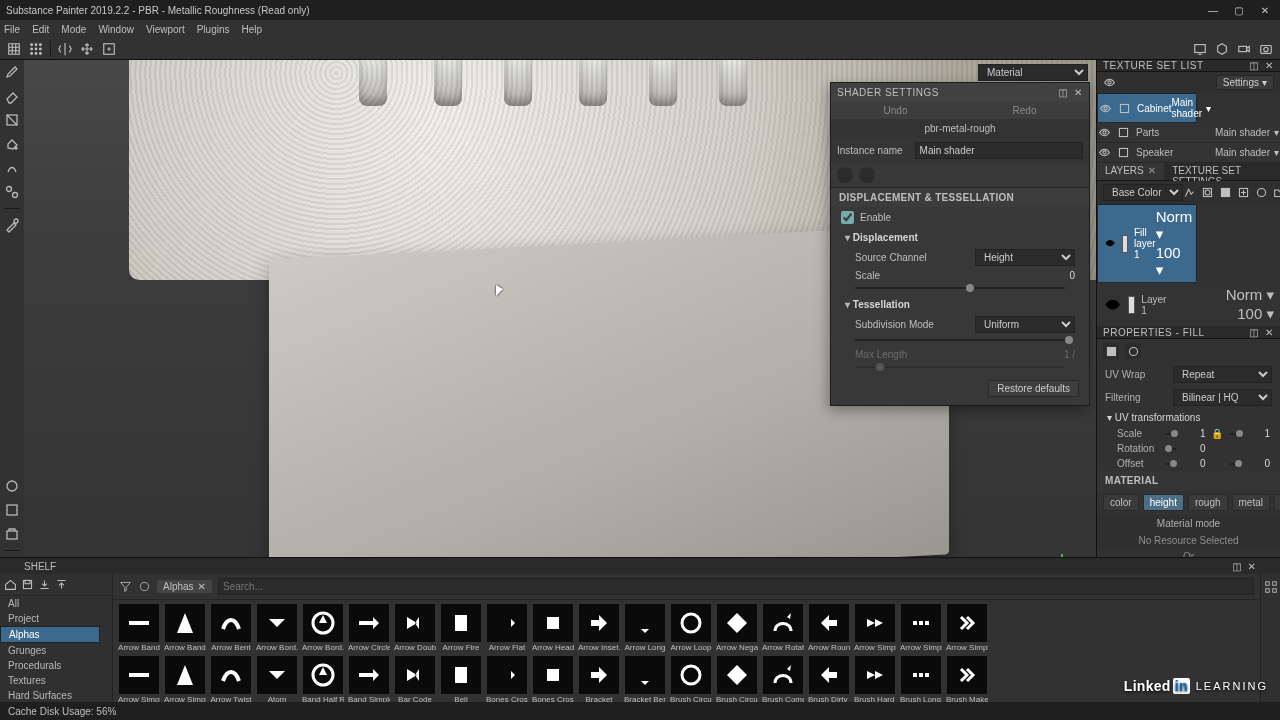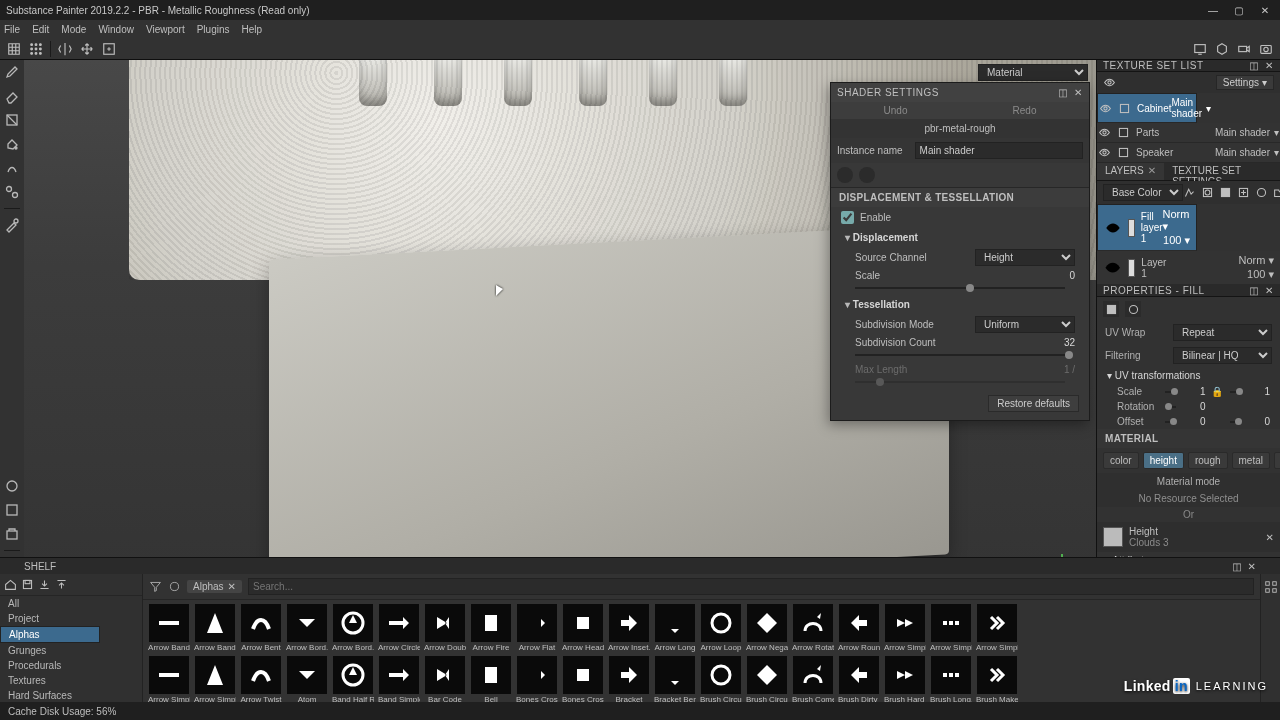--- a/index.html
+++ b/index.html
@@ -64,21 +64,21 @@
 .tabs .tab.active{ background:#353535; }
 .tabs .tab .x{ margin-left:4px; color:#999; }
 .layers-tools{ display:flex; align-items:center; justify-content:space-between; padding:3px 6px; background:#2f2f2f; }
 .layers-tools select{ background:#2b2b2b; border:1px solid #222; color:#ccc; font-size:10px; padding:1px 4px; }
 .layers-tools .icons{ display:flex; gap:5px; }
 .layers-tools .icons svg, .panelhead .icons svg, .tx-top svg, .tx-item svg, .shelf-tools svg, .prop-icons svg{ width:13px;height:13px;stroke:#bfbfbf;fill:none;stroke-width:1.3;}
 .layer-row{ display:flex; align-items:center; justify-content:space-between; padding:3px 6px; background:#333; border-bottom:1px solid #2a2a2a; }
 .layer-row.sel{ background:#3c6a8e; color:#fff; }
 .layer-row .l{ display:flex; align-items:center; gap:6px; }
 .layer-row .thumb{ width:18px; height:18px; background:#ddd; border:1px solid #555; }
-.layer-row .opac{ display:flex; flex-direction:column; align-items:flex-end; font-size:11px; gap:1px; }
+.layer-row .opac{ display:flex; flex-direction:column; align-items:flex-end; font-size:15px; gap:1px; }
 .prop-icons{ display:flex; gap:6px; padding:4px 6px; }
 .prop-icons span{ width:16px;height:16px; background:#2b2b2b; display:flex;align-items:center;justify-content:center; }
 .prow{ display:flex; align-items:center; padding:3px 8px; gap:8px; }
 .prow label{ width:60px; color:#b0b0b0;}
 .prow select,.prow input{ flex:1; background:#2b2b2b; border:1px solid #222; color:#ccc; font-size:10px; padding:1px 4px; }
 .psubh{ padding:3px 10px; color:#d6d6d6; }
 .psubh::before{ content:"▾ "; }
 .dualslider{ display:flex; align-items:center; padding:2px 10px 2px 20px; gap:6px; }
 .dualslider .lbl{ width:42px; color:#b0b0b0;}
 .mini-sl{ flex:1; height:2px; background:#222; position:relative; }
@@ -93,21 +93,21 @@
 .mat-none{ text-align:center; padding:3px 0; background:#2f2f2f; color:#8f8f8f; font-size:10px;}
 .or{ text-align:center; padding:2px 0; color:#888; }
 .resrow{ display:flex; align-items:center; padding:4px 6px; background:#2e2e2e; gap:6px; }
 .resrow .rthumb{ width:20px;height:20px;background:#bbb; border:1px solid #555;}
 .resrow .rinfo{ flex:1; display:flex; flex-direction:column; }
 .param-row{ display:flex; align-items:center; justify-content:space-between; padding:2px 8px 2px 18px; }
 .param-row .pv{ background:#2b2b2b; padding:1px 6px; border:1px solid #222; min-width:50px; text-align:right; font-size:10px; }
 .shelf { position:absolute; left:0; right:0; bottom:18px; height:145px; background:#323232; border-top:1px solid #111; display:flex; flex-direction:column; }
 .shelf-head{ display:flex; align-items:center; justify-content:space-between; padding:2px 24px; background:#2a2a2a; height:16px; }
 .shelf-body{ flex:1; display:flex; overflow:hidden;}
-.shelf-left{ width:143px; background:#303030; display:flex; flex-direction:column; border-right:1px solid #222; }
+.shelf-left{ width:113px; background:#303030; display:flex; flex-direction:column; border-right:1px solid #222; }
 .shelf-tools{ display:flex; align-items:center; gap:4px; padding:4px 4px; border-bottom:1px solid #252525; }
 .shelf-left .cat{ padding:2px 8px; color:#b8b8b8; }
 .shelf-left .cat.sel{ background:#3c6a8e; color:#fff; }
 .shelf-mid{ flex:1; display:flex; flex-direction:column; }
 .shelf-filter{ display:flex; align-items:center; gap:6px; padding:4px 6px; border-bottom:1px solid #252525; }
 .shelf-filter .tag{ background:#444; padding:1px 6px; display:flex; align-items:center; gap:4px; border-radius:2px; }
 .shelf-filter input{ flex:1; background:#2b2b2b; border:1px solid #222; color:#ccc; padding:2px 4px; font-size:10px;}
 .grid{ flex:1; overflow:hidden; padding:4px; display:grid; grid-template-columns: repeat(19, 44px); grid-auto-rows: 50px; gap:2px; align-content:start; }
 .alpha{ display:flex; flex-direction:column; align-items:center; gap:1px; }
 .alpha .thumb{ width:40px; height:38px; background:#0a0a0a; display:flex; align-items:center; justify-content:center; }
@@ -309,24 +309,20 @@
           <span class="val">0</span>
         </div>
         <div class="slider">
             <div class="thumb" style="left:53%"></div>
           </div>
 
         <div class="subh">Tessellation</div>
         <div class="row">
           <span>Subdivision Mode</span>
           <select class="sel"><option>Uniform</option></select>
-        </div>
-        <div class="row">
-          <span>Subdivision Count</span>
-          <span class="val">32</span>
         </div>
         <div class="slider">
             <div class="thumb" style="left:100%"></div>
           </div>
         <div class="row" style="color:#6c6c6c">
           <span>Max Length</span>
           <span>1 /</span>
         </div>
         <div class="slider" style="opacity:.4">
             <div class="thumb" style="left:10%"></div>

